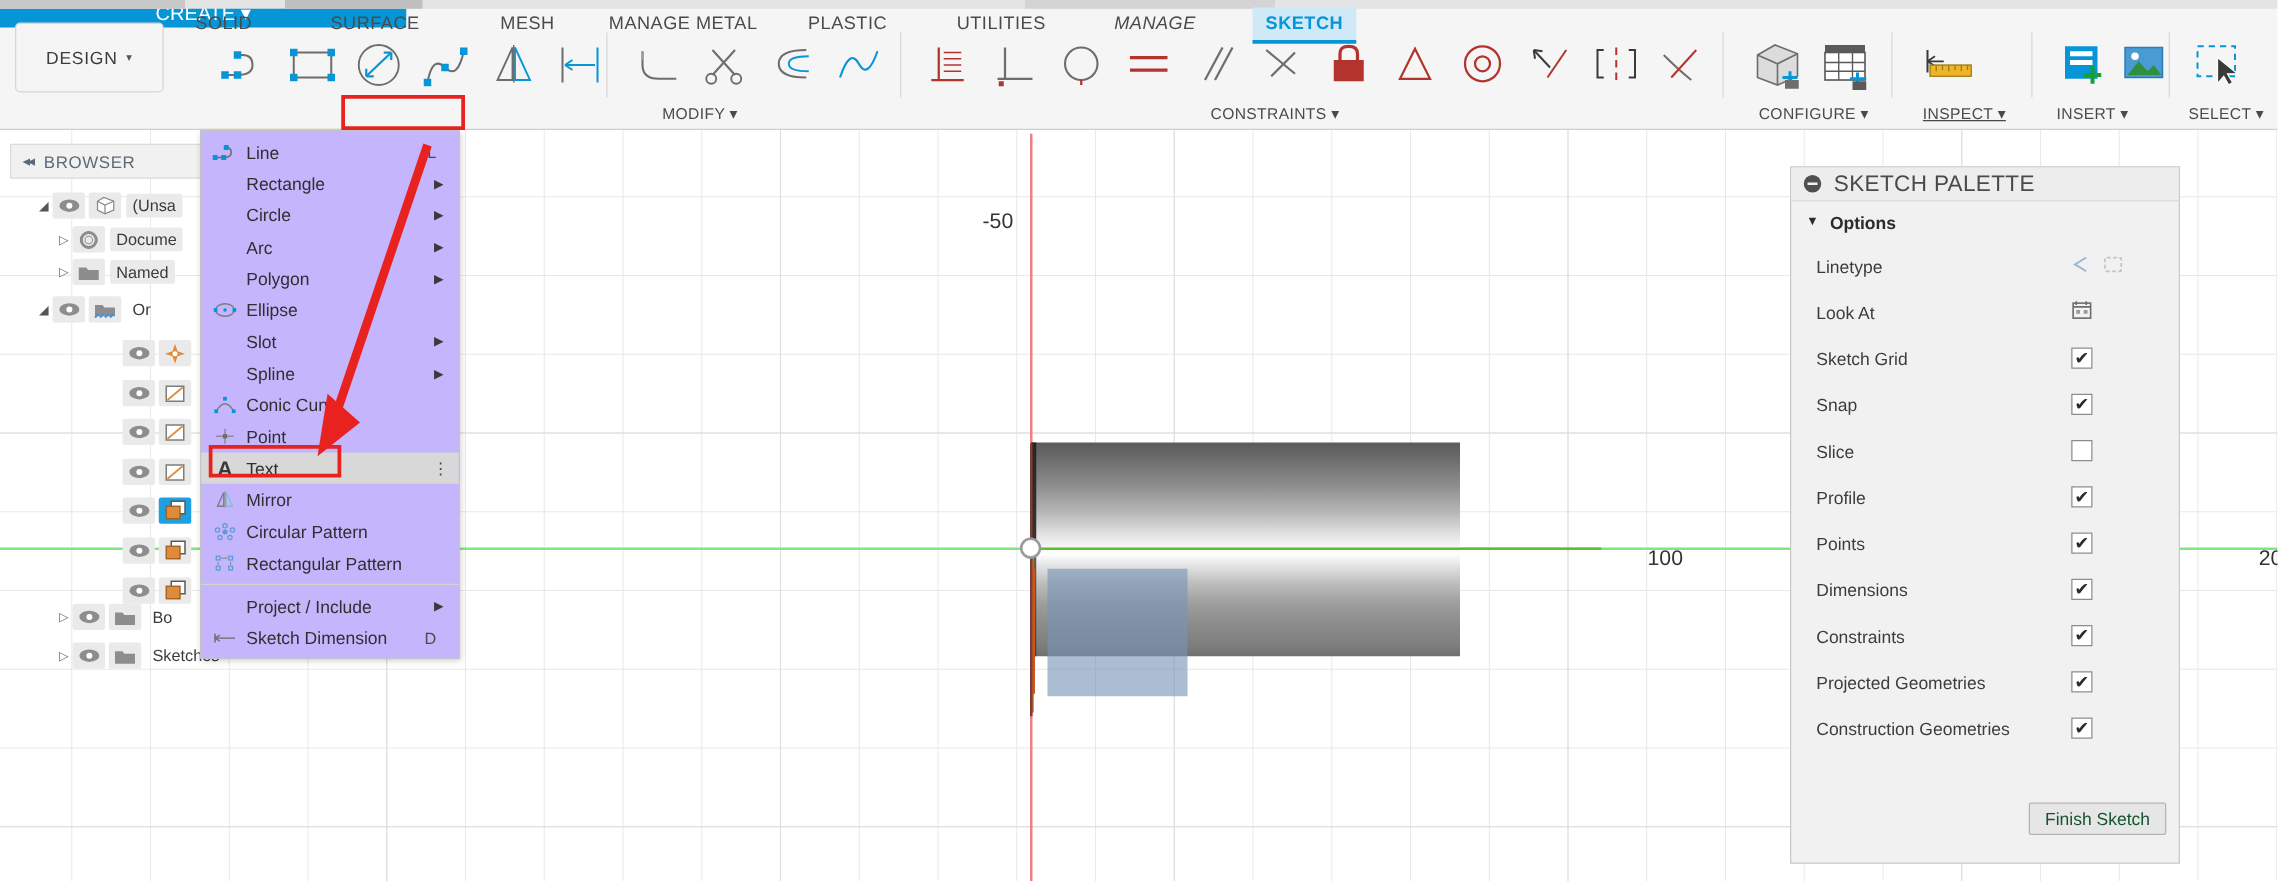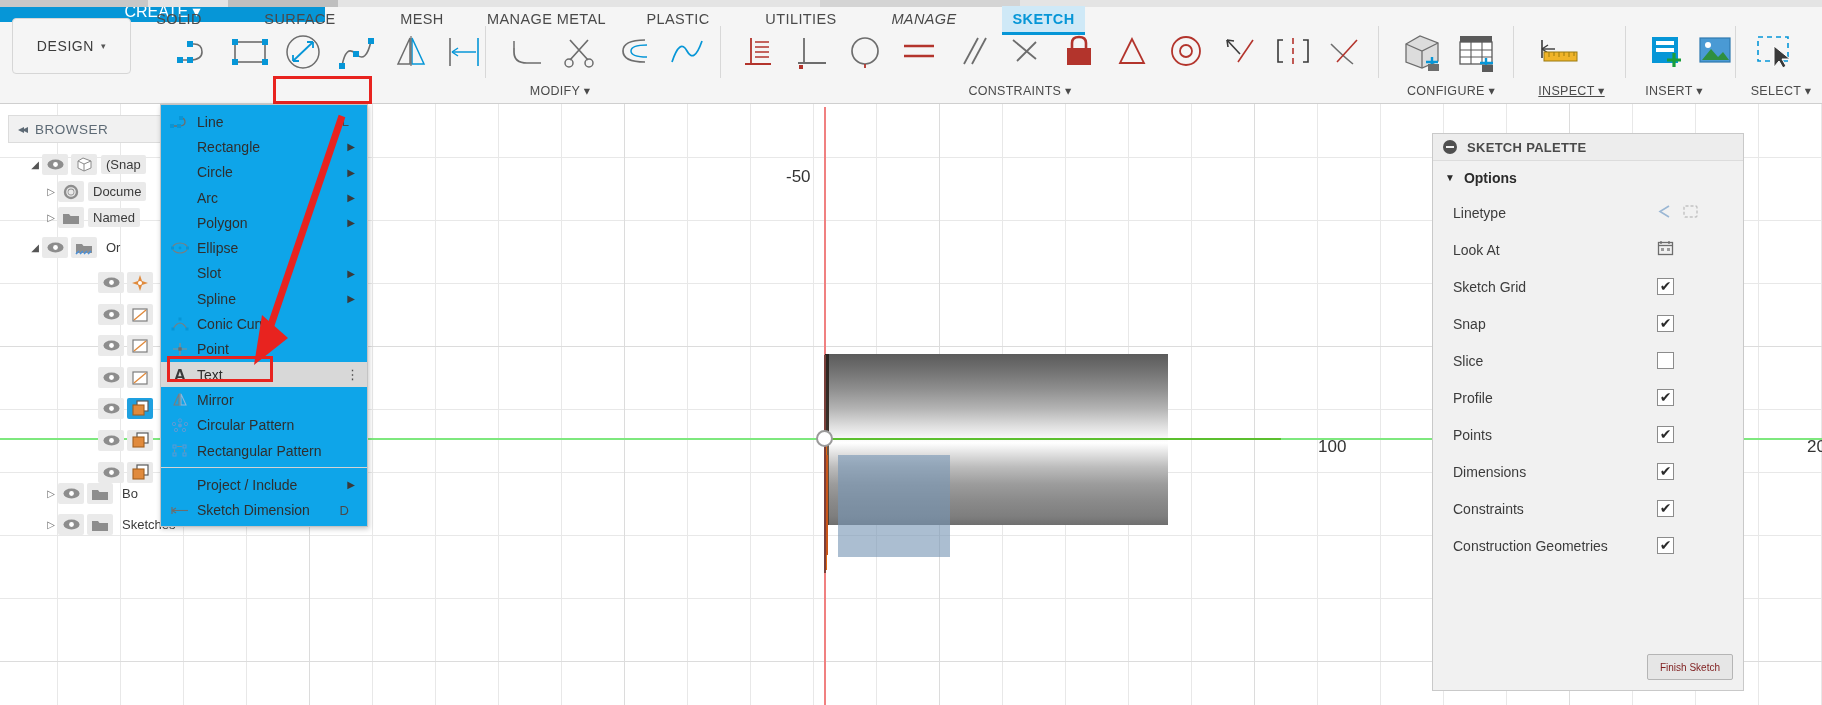--- a/index.html
+++ b/index.html
@@ -142,21 +142,21 @@
     width: 26px; height: 21px; background: #eaeaea; border-radius: 2px;
     display:flex; align-items:center; justify-content:center; margin-right: 4px;
   }
   .node-icon.sel { background: #1ea0e0; }
   .node-label { background: #eaeaea; padding: 2px 5px; border-radius: 2px; }
   .node-label.plain { background: transparent; }
 
   
   #create-menu {
     position: absolute; left: 160px; top: 104px; width: 208px;
-    background: #0ea5e9; border: 1px solid #c4c4c4;
+    background: #c4b5fd; border: 1px solid #c4c4c4;
     box-shadow: 1px 2px 5px rgba(0,0,0,.22); padding: 4px 0 3px 0;
   }
   .mi {
     position: relative; height: 25.3px; display: flex; align-items: center;
     font-size: 14px; color: #2f2f2f; padding-left: 8px;
   }
   .mi .mi-icon { width: 22px; height: 18px; display:flex; align-items:center; justify-content:center; margin-right: 6px; }
   .mi .mi-label { flex: 1; }
   .mi .mi-short { color: #4a4a4a; font-size: 13px; padding-right: 18px; }
   .mi .mi-arrow { position: absolute; right: 12px; color: #3a3a3a; font-size: 10px; }
@@ -178,44 +178,44 @@
   }
   #palette-header {
     height: 27px; background: #ededed; border-bottom: 1px solid #dcdcdc;
     display: flex; align-items: center; padding-left: 10px; gap: 10px;
   }
   #palette-header .dot {
     width: 14px; height: 14px; border-radius: 50%; background: #4f4f4f;
     display:flex; align-items:center; justify-content:center;
   }
   #palette-header .dot i { display:block; width: 8px; height: 2px; background: #f1f1f1; }
-  #palette-header .ptitle { font-size: 13px; color: #4a4a4a; letter-spacing:.3px;font-weight:bold; }
+  #palette-header .ptitle { font-size: 18px; color: #4a4a4a; letter-spacing:.3px; }
   #options-row {
     height: 33px; display: flex; align-items: center; padding-left: 12px; gap: 9px;
     font-size: 14px; font-weight: bold; color: #2b2b2b;
   }
   #options-row .tri { font-size: 10px; color: #2b2b2b; }
   .prow {
     height: 37px; display: flex; align-items: center; padding: 0 0 0 20px;
     font-size: 14px; color: #3c3c3c;
   }
   .prow .plabel { flex: 1; }
   .prow .pctl { width: 86px; display: flex; align-items: center; justify-content: flex-start; }
   .cbx {
     width: 17px; height: 17px; border: 1px solid #8c8c8c; background: #ffffff;
     display: flex; align-items: center; justify-content: center;
   }
   .cbx.checked::after {
     content: '✔'; font-size: 14px; color: #2b2b2b; line-height: 1; margin-top:-1px;
   }
   .linetype-ctl { display: flex; align-items: center; gap: 10px; }
   #finish-btn {
-    position: absolute; right: 10px; bottom: 10px; height: 26px; padding: 0 12px;
+    position: absolute; right: 10px; bottom: 22px; height: 26px; padding: 0 12px;
     background: #e6e6e6; border: 1px solid #b5b5b5; border-radius: 2px;
-    font-size: 10px; color: #7f1d1d; display:flex; align-items:center;
+    font-size: 14px; color: #14532d; display:flex; align-items:center;
   }
 </style>
 </head>
 <body>
 
 <div id="app">
 
   <div id="canvas">
     <div id="canvas-coarse"></div>
 
@@ -507,21 +507,21 @@
           <ellipse cx="8.5" cy="5.5" rx="8" ry="5" fill="#8d8d8d"></ellipse>
           <circle cx="8.5" cy="5.5" r="2.4" fill="#fff"></circle>
         </svg>
       </span>
     <span class="node-icon">
         <svg width="17" height="15" viewBox="0 0 17 15">
           <path d="M2 4 L7 1 L15 4 L15 11 L8 14 L2 11 Z" fill="#fff" stroke="#8a8a8a" stroke-width="1"></path>
           <path d="M2 4 L8 7 L15 4 M8 7 L8 14" stroke="#8a8a8a" fill="none" stroke-width="1"></path>
         </svg>
       </span>
-    <span class="node-label">(Snap</span>
+    <span class="node-label">(Unsa</span>
   </div>
 
   <div class="tree-row" style="top:179px; padding-left:44px;">
     <span class="arrow">▷</span>
     <span class="node-icon">
         <svg width="16" height="16" viewBox="0 0 16 16">
           <circle cx="8" cy="8" r="3.4" fill="#8d8d8d"></circle>
           <path d="M8 1 L9.3 1 L9.3 3 L6.7 3 L6.7 1 Z M8 15 L9.3 15 L9.3 13 L6.7 13 L6.7 15 Z M1 8 L1 9.3 L3 9.3 L3 6.7 L1 6.7 Z M15 8 L15 9.3 L13 9.3 L13 6.7 L15 6.7 Z" fill="#8d8d8d"></path>
           <circle cx="8" cy="8" r="6" fill="none" stroke="#8d8d8d" stroke-width="2.4"></circle>
           <circle cx="8" cy="8" r="2.6" fill="#eaeaea"></circle>
@@ -906,20 +906,26 @@
           <span class="cbx checked"></span>
         </span>
     </div>
     <div class="prow">
       <span class="plabel">Constraints</span>
       <span class="pctl">
           <span class="cbx checked"></span>
         </span>
     </div>
     <div class="prow">
+      <span class="plabel">Projected Geometries</span>
+      <span class="pctl">
+          <span class="cbx checked"></span>
+        </span>
+    </div>
+    <div class="prow">
       <span class="plabel">Construction Geometries</span>
       <span class="pctl">
           <span class="cbx checked"></span>
         </span>
     </div>
 
     <div id="finish-btn">Finish Sketch</div>
   </div>
 
 </div>

